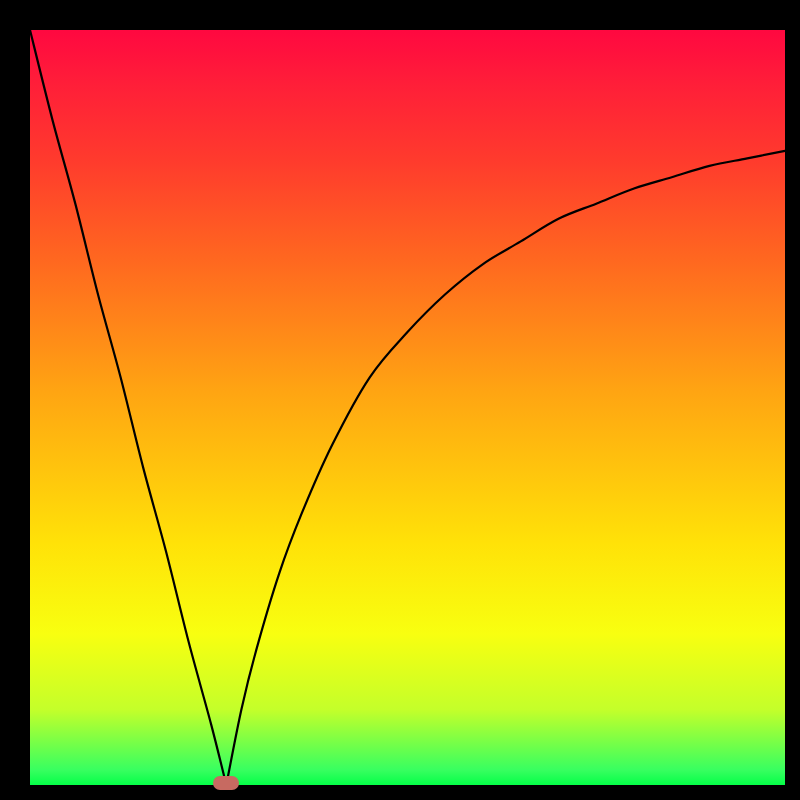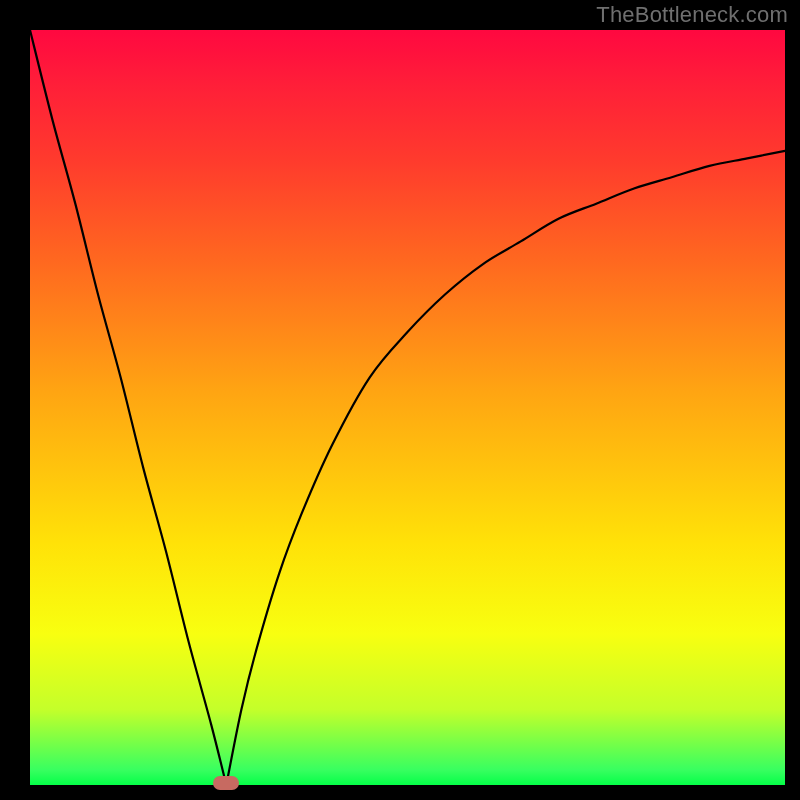--- a/index.html
+++ b/index.html
@@ -63,21 +63,20 @@
     height: 14px;
     background: #c76a61;
     border-radius: 7px;
   }
 </style>
 </head>
 <body>
 
 <div class="frame">
 
-  <div class="watermark">TheBottleneck.com</div>
 
   <div class="plot-area">
 
     <svg class="curve" viewBox="0 0 755 755" preserveAspectRatio="none">
       <path id="curve-path" fill="none" stroke="#000" stroke-width="2.2" stroke-linecap="round" stroke-linejoin="round" d="M 0.00 0.00 C 3.77 15.10, 15.10 61.66, 22.65 90.60 C 30.20 119.54, 37.75 144.71, 45.30 173.65 C 52.85 202.59, 60.40 235.31, 67.95 264.25 C 75.50 293.19, 83.05 318.36, 90.60 347.30 C 98.15 376.24, 105.70 408.96, 113.25 437.90 C 120.80 466.84, 128.35 492.01, 135.90 520.95 C 143.45 549.89, 151.00 582.61, 158.55 611.55 C 166.10 640.49, 174.91 670.69, 181.20 694.60 C 187.49 718.51, 193.78 744.93, 196.30 755.00 C 198.82 765.07, 193.78 767.58, 196.30 755.00 C 198.82 742.42, 206.37 702.15, 211.40 679.50 C 216.43 656.85, 220.21 641.75, 226.50 619.10 C 232.79 596.45, 241.60 566.25, 249.15 543.60 C 256.70 520.95, 262.99 504.59, 271.80 483.20 C 280.61 461.81, 290.68 437.90, 302.00 415.25 C 313.32 392.60, 327.17 366.17, 339.75 347.30 C 352.33 328.42, 364.92 315.84, 377.50 302.00 C 390.08 288.16, 402.67 275.57, 415.25 264.25 C 427.83 252.93, 440.42 242.86, 453.00 234.05 C 465.58 225.24, 478.17 218.95, 490.75 211.40 C 503.33 203.85, 515.92 195.04, 528.50 188.75 C 541.08 182.46, 553.67 178.68, 566.25 173.65 C 578.83 168.62, 591.42 162.95, 604.00 158.55 C 616.58 154.15, 629.17 151.00, 641.75 147.22 C 654.33 143.45, 666.92 139.05, 679.50 135.90 C 692.08 132.75, 704.67 130.87, 717.25 128.35 C 729.83 125.83, 748.71 122.06, 755.00 120.80"></path>
     </svg>
 
     <div class="trough-marker" id="trough-marker" style="left: 183.3px; top: 746px; background: rgb(199, 106, 97);"></div>
 
   </div>

